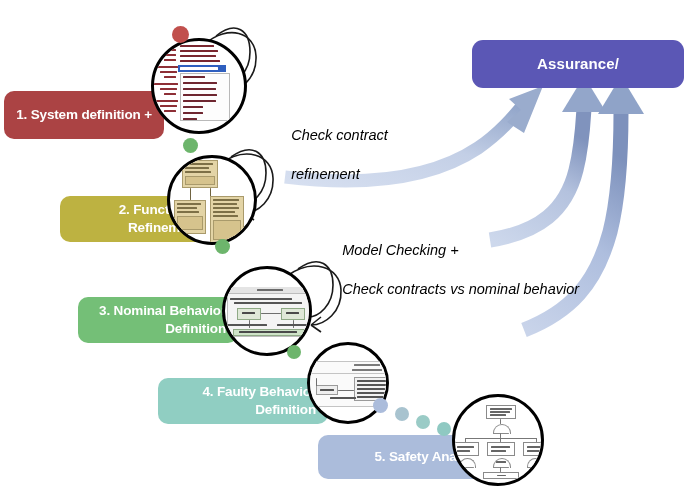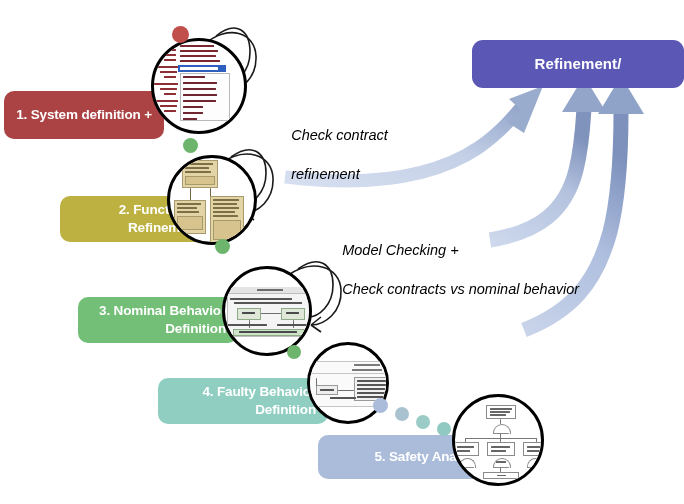--- a/index.html
+++ b/index.html
@@ -147,21 +147,21 @@
     <div class="pill" style="left:158px;top:378px;width:170px;height:46px;background:#90cec2;">
       <span>4. Faulty Behavior</span>
       <span>Definition</span>
     </div>
 
     <div class="pill" style="left:318px;top:435px;width:180px;height:44px;background:#abbcdb;">
       <span>5. Safety Analysis</span>
     </div>
 
     <div class="assurance" style="left:472px;top:40px;width:212px;height:48px;background:#5b57b5;">
-      <span>Refinement/</span>
+      <span>Assurance/</span>
     </div>
   </div>
 
   <div class="layer-circles">
 
     <svg width="684" height="504" viewBox="0 0 684 504" style="position:absolute;left:0;top:0;" xmlns="http://www.w3.org/2000/svg">
       <g fill="none" stroke="#1a1a1a" stroke-width="1.6">
         <path d="M 205,44 C 228,24 255,32 256,56 C 257,78 240,92 226,92"></path>
         <path d="M 216,36 C 236,20 250,30 250,52 C 250,72 236,84 224,84"></path>
         <path d="M 226,92 L 236,84 M 226,92 L 236,99" stroke-width="1.6"></path>

